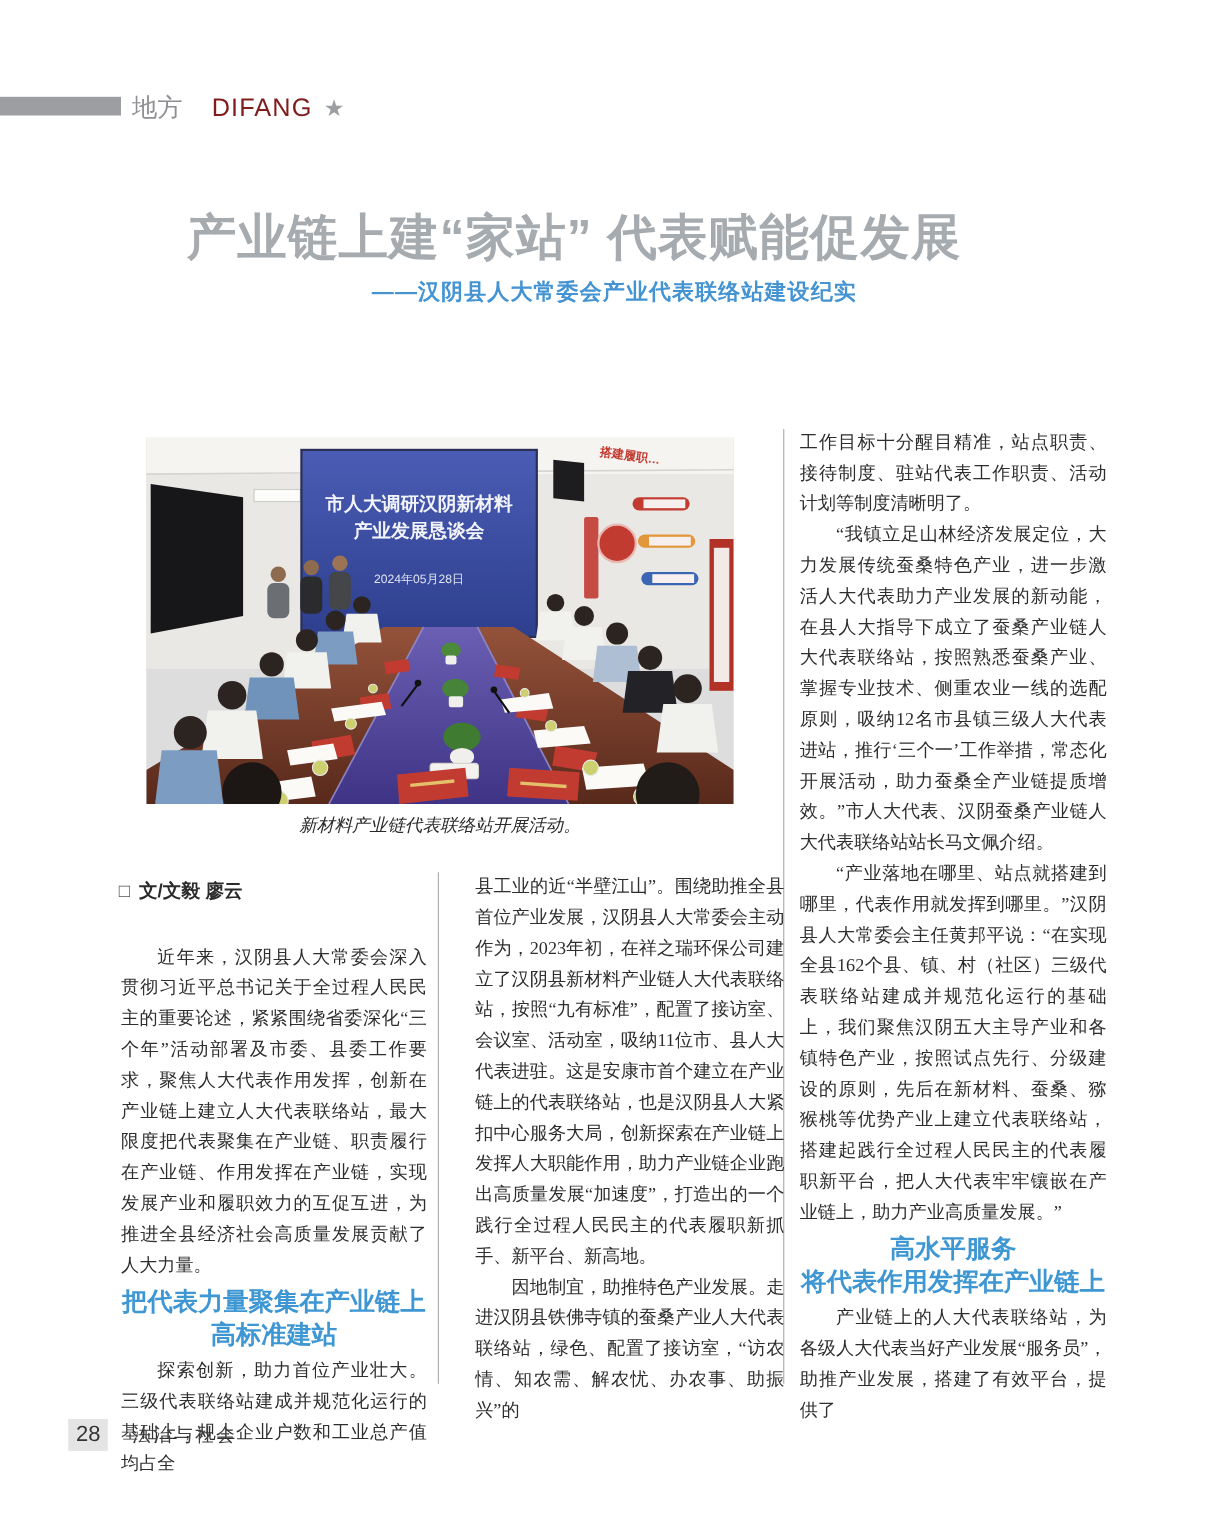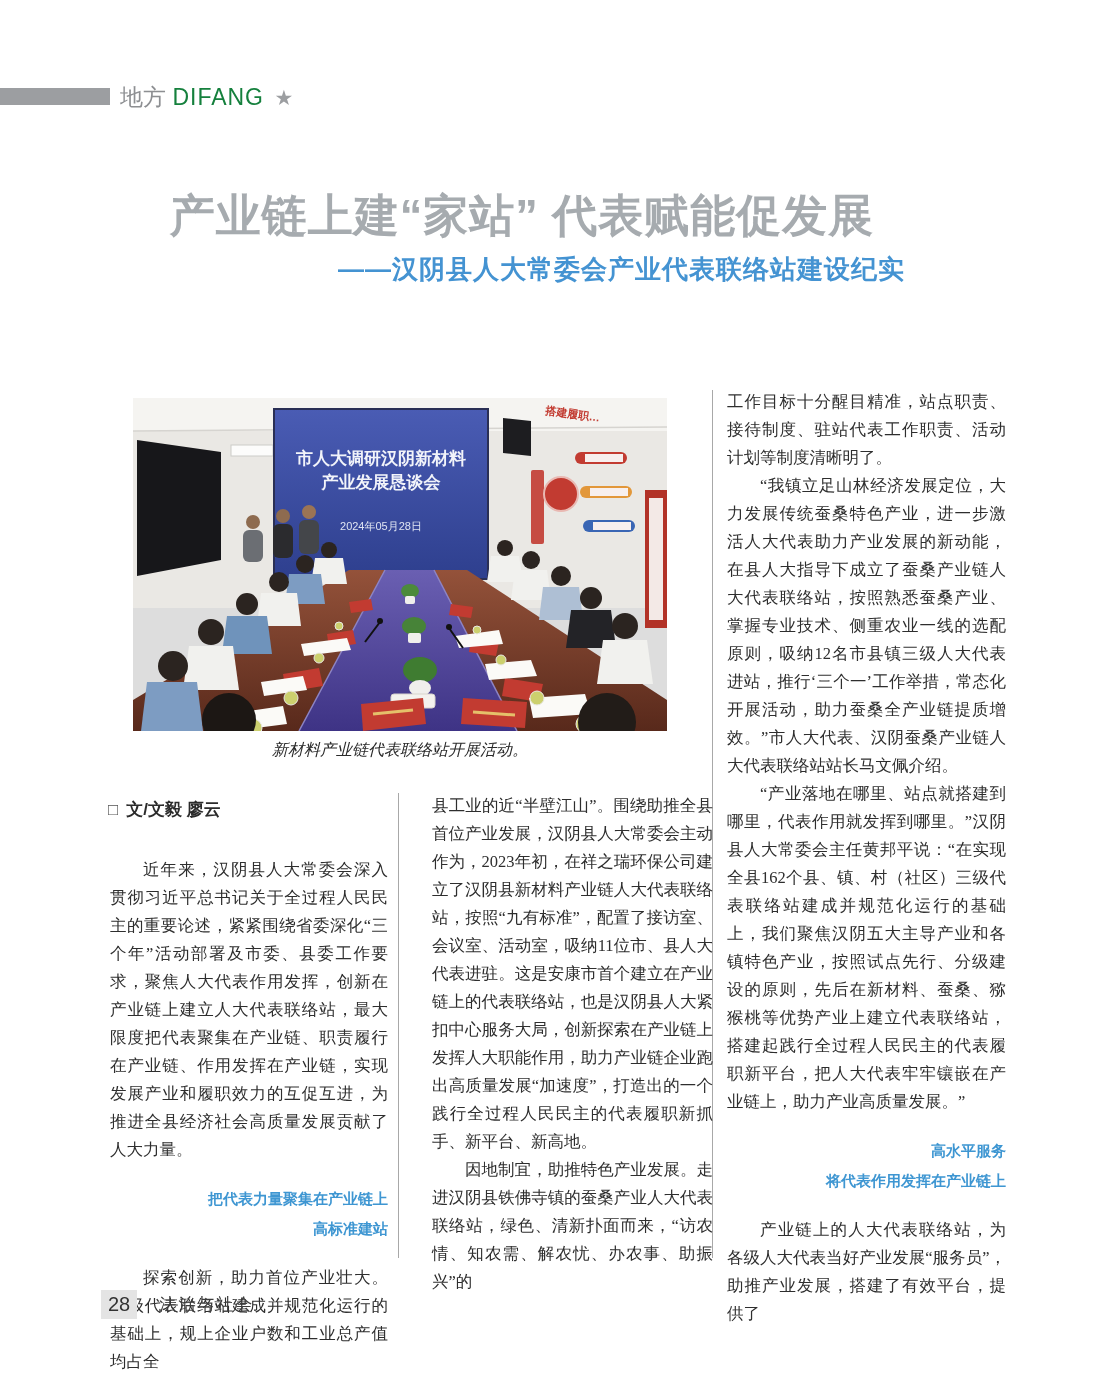--- a/index.html
+++ b/index.html
@@ -2,48 +2,48 @@
 <html><head>
 <meta charset="utf-8">
 <style>
   html,body{margin:0;padding:0;background:#ffffff;}
   .page{position:relative;width:1100px;height:1398px;background:#ffffff;overflow:hidden;
         font-family:"Liberation Sans",sans-serif;}
   
   .hdr-bar{position:absolute;left:0;top:88px;width:110px;height:17px;background:#9c9ea1;}
   .hdr{position:absolute;left:120px;top:82px;font-size:23px;color:#a2a4a7;}
   .hdr .cn{font-weight:normal;color:#8d8f92;}
-  .hdr .en{color:#15803d;margin-left:0;letter-spacing:1px;}
+  .hdr .en{color:#7f1d1d;margin-left:20px;letter-spacing:1px;}
   .hdr .star{color:#9c9ea1;font-size:21px;margin-left:4px;}
   
   .title{position:absolute;left:0;top:186px;width:1044px;text-align:center;
          font-size:45px;font-weight:bold;color:#a6abaf;letter-spacing:1px;}
-  .subtitle{position:absolute;left:338px;top:252px;font-size:26px;font-weight:bold;
+  .subtitle{position:absolute;left:338px;top:252px;font-size:20px;font-weight:bold;
             color:#4493d2;letter-spacing:1px;}
   
   .photo{position:absolute;left:133px;top:398px;width:534px;height:333px;background:#ddd;}
   .caption{position:absolute;left:133px;top:740px;width:534px;text-align:center;
            font-family:"Liberation Serif",serif;font-style:italic;font-size:16px;color:#2a2a2a;}
   
   .byline{position:absolute;left:108px;top:798px;font-size:17px;font-weight:bold;color:#2b2b2b;}
   .byline .sq{font-weight:normal;color:#555;margin-right:8px;}
   .col{position:absolute;font-family:"Liberation Serif",serif;font-size:16.5px;
        line-height:28px;color:#2e2e2e;text-align:justify;}
   .col p{margin:0;}
   .col p.indent{text-indent:2em;}
-  .sec-head{font-family:"Liberation Sans",sans-serif;font-size:15px;font-weight:bold;
-            color:#3e96d2;text-align:right;line-height:30px;margin:20px 0;}
+  .sec-head{font-family:"Liberation Sans",sans-serif;font-size:23px;font-weight:bold;
+            color:#3e96d2;text-align:center;line-height:30px;margin:4px 0;}
   .col1{left:110px;top:856px;width:278px;}
   .col2{left:432px;top:792px;width:281px;}
   .col3{left:727px;top:388px;width:279px;}
   .vline{position:absolute;width:1px;background:#a8a8a8;}
   .vl1{left:398px;top:793px;height:465px;}
   .vl2{left:712px;top:390px;height:868px;}
   
-  .footer{position:absolute;left:62px;top:1290px;display:flex;align-items:center;margin-left:39px;}
+  .footer{position:absolute;left:62px;top:1290px;display:flex;align-items:center;}
   .pagenum{background:#e4e4e4;color:#333;font-size:20px;padding:3px 7px;}
   .mag{margin-left:22px;font-size:17px;color:#3c3c3c;letter-spacing:2px;}
 </style>
 </head>
 <body>
 
 <div class="page">
 
   <div class="hdr-bar"></div>
   <div class="hdr">
@@ -207,21 +207,21 @@
     <p class="indent">近年来，汉阴县人大常委会深入贯彻习近平总书记关于全过程人民民主的重要论述，紧紧围绕省委深化“三个年”活动部署及市委、县委工作要求，聚焦人大代表作用发挥，创新在产业链上建立人大代表联络站，最大限度把代表聚集在产业链、职责履行在产业链、作用发挥在产业链，实现发展产业和履职效力的互促互进，为推进全县经济社会高质量发展贡献了人大力量。</p>
     <div class="sec-head">
       <div>把代表力量聚集在产业链上</div>
       <div>高标准建站</div>
     </div>
     <p class="indent">探索创新，助力首位产业壮大。三级代表联络站建成并规范化运行的基础上，规上企业户数和工业总产值均占全</p>
   </div>
 
   <div class="col col2">
     <p>县工业的近“半壁江山”。围绕助推全县首位产业发展，汉阴县人大常委会主动作为，2023年初，在祥之瑞环保公司建立了汉阴县新材料产业链人大代表联络站，按照“九有标准”，配置了接访室、会议室、活动室，吸纳11位市、县人大代表进驻。这是安康市首个建立在产业链上的代表联络站，也是汉阴县人大紧扣中心服务大局，创新探索在产业链上发挥人大职能作用，助力产业链企业跑出高质量发展“加速度”，打造出的一个践行全过程人民民主的代表履职新抓手、新平台、新高地。</p>
-    <p class="indent">因地制宜，助推特色产业发展。走进汉阴县铁佛寺镇的蚕桑产业人大代表联络站，绿色、清新扑面而来，“访农情、知农需、解农忧、办农事、助振兴”的</p>
+    <p class="indent">因地制宜，助推特色产业发展。走进汉阴县铁佛寺镇的蚕桑产业人大代表联络站，绿色、配置了接访室，“访农情、知农需、解农忧、办农事、助振兴”的</p>
   </div>
 
   <div class="col col3">
     <p>工作目标十分醒目精准，站点职责、接待制度、驻站代表工作职责、活动计划等制度清晰明了。</p>
     <p class="indent">“我镇立足山林经济发展定位，大力发展传统蚕桑特色产业，进一步激活人大代表助力产业发展的新动能，在县人大指导下成立了蚕桑产业链人大代表联络站，按照熟悉蚕桑产业、掌握专业技术、侧重农业一线的选配原则，吸纳12名市县镇三级人大代表进站，推行‘三个一’工作举措，常态化开展活动，助力蚕桑全产业链提质增效。”市人大代表、汉阴蚕桑产业链人大代表联络站站长马文佩介绍。</p>
     <p class="indent">“产业落地在哪里、站点就搭建到哪里，代表作用就发挥到哪里。”汉阴县人大常委会主任黄邦平说：“在实现全县162个县、镇、村（社区）三级代表联络站建成并规范化运行的基础上，我们聚焦汉阴五大主导产业和各镇特色产业，按照试点先行、分级建设的原则，先后在新材料、蚕桑、猕猴桃等优势产业上建立代表联络站，搭建起践行全过程人民民主的代表履职新平台，把人大代表牢牢镶嵌在产业链上，助力产业高质量发展。”</p>
     <div class="sec-head">
       <div>高水平服务</div>
       <div>将代表作用发挥在产业链上</div>
     </div>

